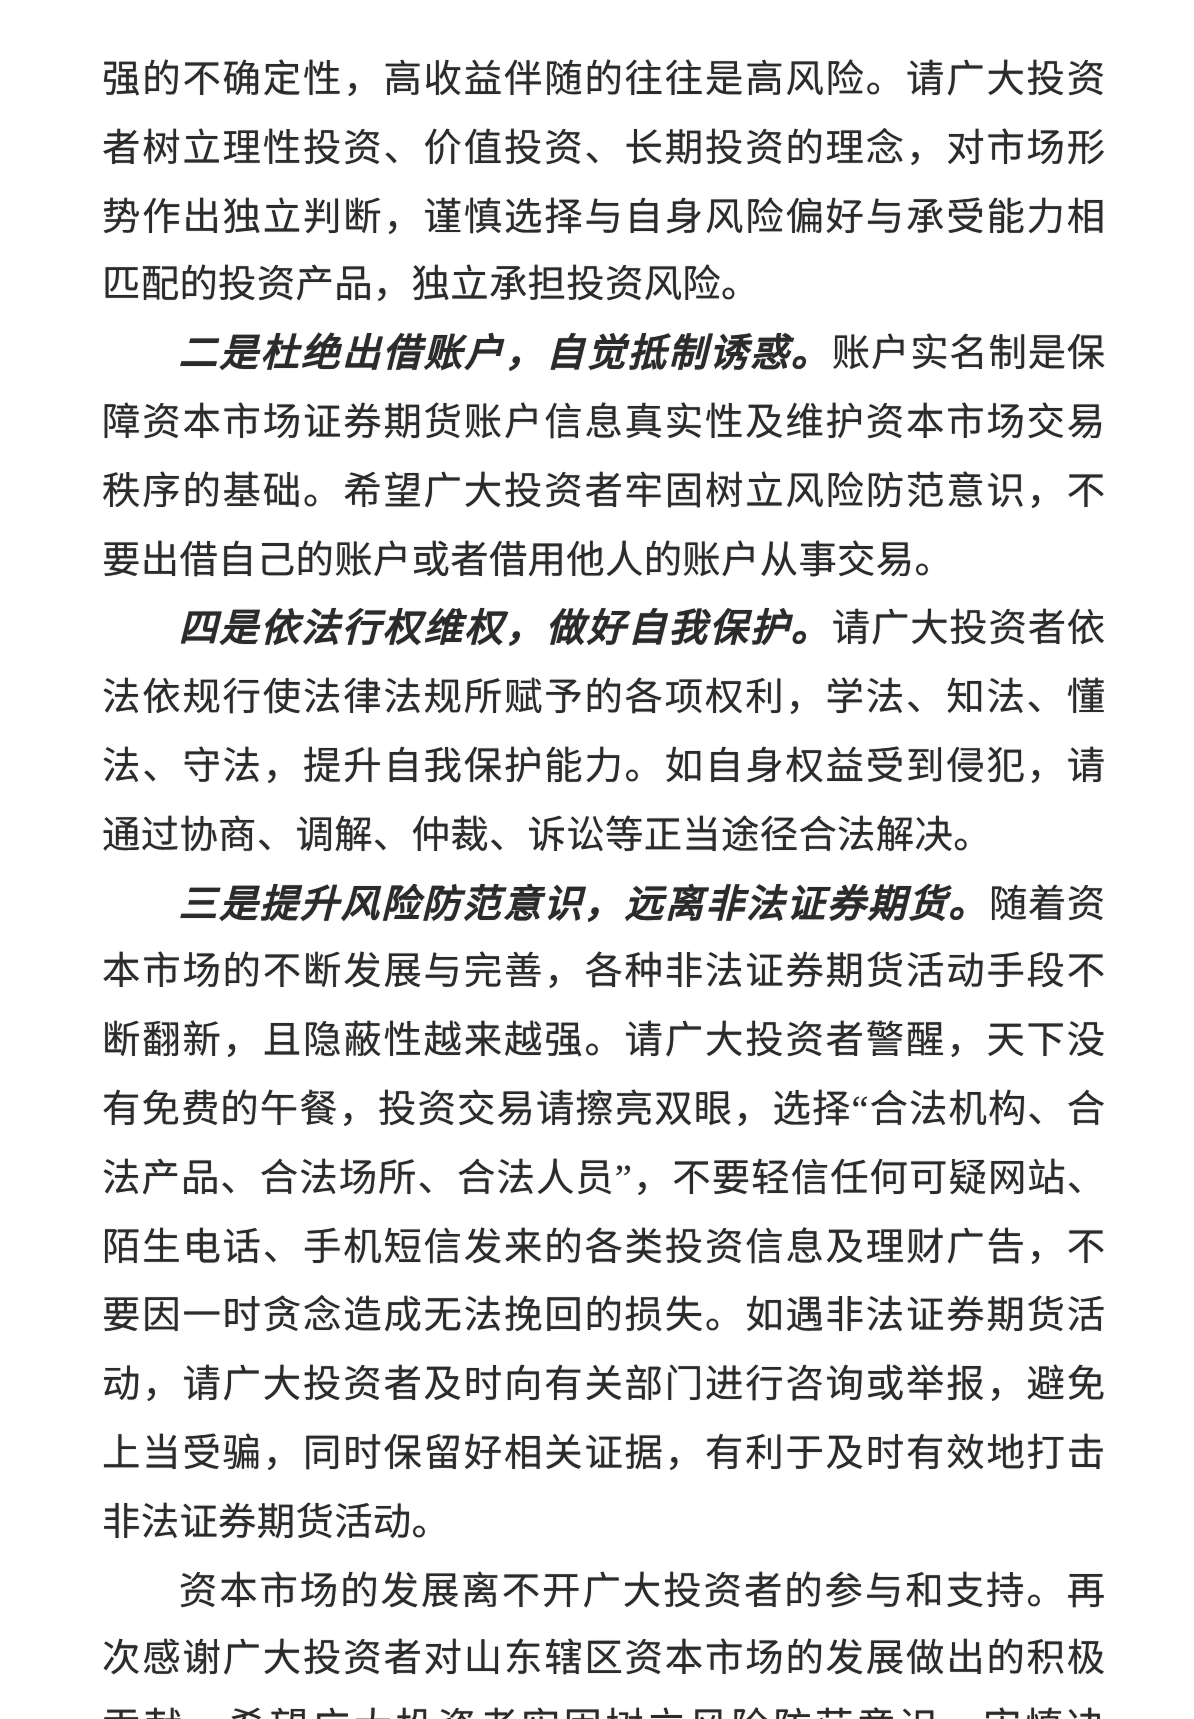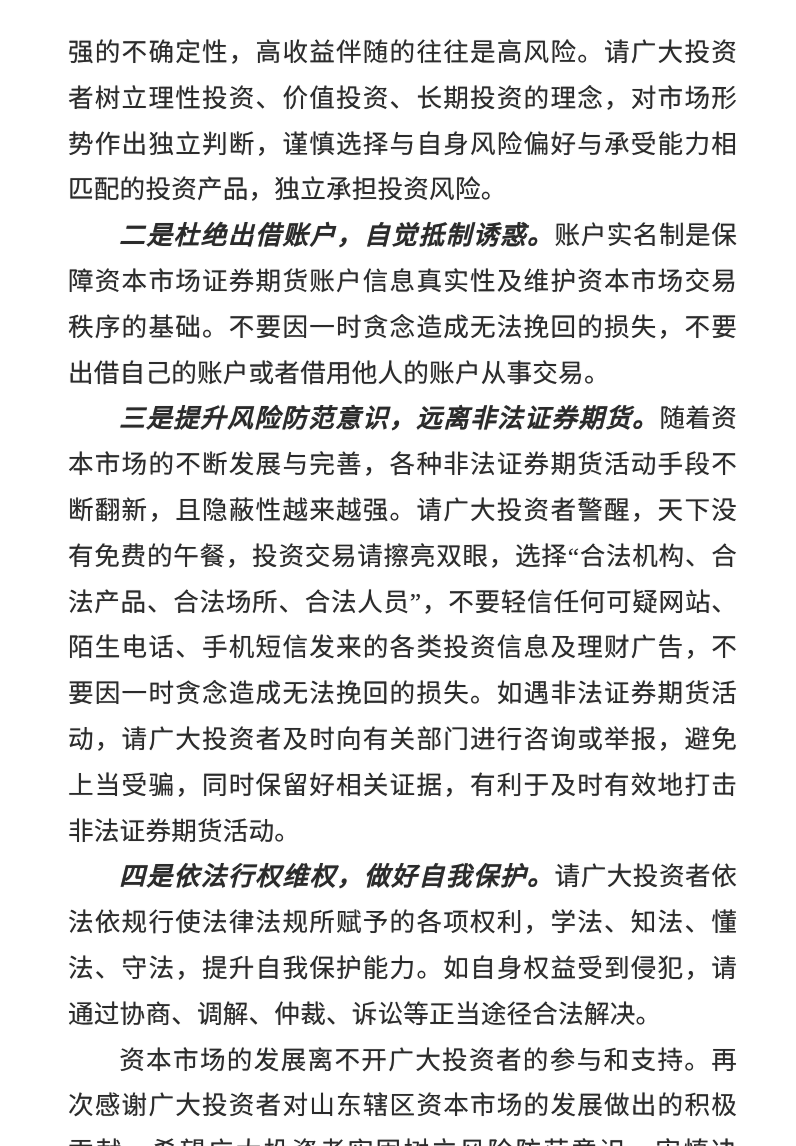--- a/index.html
+++ b/index.html
@@ -44,21 +44,21 @@
   }
 </style>
 </head>
 <body>
 
 <div class="page">
   <div class="text-block">
 
   <p class="para no-indent"><span class="body">强的不确定性，高收益伴随的往往是高风险。请广大投资者树立理性投资、价值投资、长期投资的理念，对市场形势作出独立判断，谨慎选择与自身风险偏好与承受能力相匹配的投资产品，独立承担投资风险。</span></p>
 
-  <p class="para"><b class="lead">二是杜绝出借账户，自觉抵制诱惑。</b><span class="body">账户实名制是保障资本市场证券期货账户信息真实性及维护资本市场交易秩序的基础。不要因一时贪念造成无法挽回的损失，不要出借自己的账户或者借用他人的账户从事交易。</span></p>
+  <p class="para"><b class="lead">二是杜绝出借账户，自觉抵制诱惑。</b><span class="body">账户实名制是保障资本市场证券期货账户信息真实性及维护资本市场交易秩序的基础。希望广大投资者牢固树立风险防范意识，不要出借自己的账户或者借用他人的账户从事交易。</span></p>
+
+  <p class="para"><b class="lead">四是依法行权维权，做好自我保护。</b><span class="body">请广大投资者依法依规行使法律法规所赋予的各项权利，学法、知法、懂法、守法，提升自我保护能力。如自身权益受到侵犯，请通过协商、调解、仲裁、诉讼等正当途径合法解决。</span></p>
 
   <p class="para"><b class="lead">三是提升风险防范意识，远离非法证券期货。</b><span class="body">随着资本市场的不断发展与完善，各种非法证券期货活动手段不断翻新，且隐蔽性越来越强。请广大投资者警醒，天下没有免费的午餐，投资交易请擦亮双眼，选择“合法机构、合法产品、合法场所、合法人员”，不要轻信任何可疑网站、陌生电话、手机短信发来的各类投资信息及理财广告，不要因一时贪念造成无法挽回的损失。如遇非法证券期货活动，请广大投资者及时向有关部门进行咨询或举报，避免上当受骗，同时保留好相关证据，有利于及时有效地打击非法证券期货活动。</span></p>
-
-  <p class="para"><b class="lead">四是依法行权维权，做好自我保护。</b><span class="body">请广大投资者依法依规行使法律法规所赋予的各项权利，学法、知法、懂法、守法，提升自我保护能力。如自身权益受到侵犯，请通过协商、调解、仲裁、诉讼等正当途径合法解决。</span></p>
 
   <p class="para"><span class="body">资本市场的发展离不开广大投资者的参与和支持。再次感谢广大投资者对山东辖区资本市场的发展做出的积极贡献，希望广大投资者牢固树立风险防范意识，审慎决策，理</span></p>
 </div>
 </div>
 
 </body></html>

